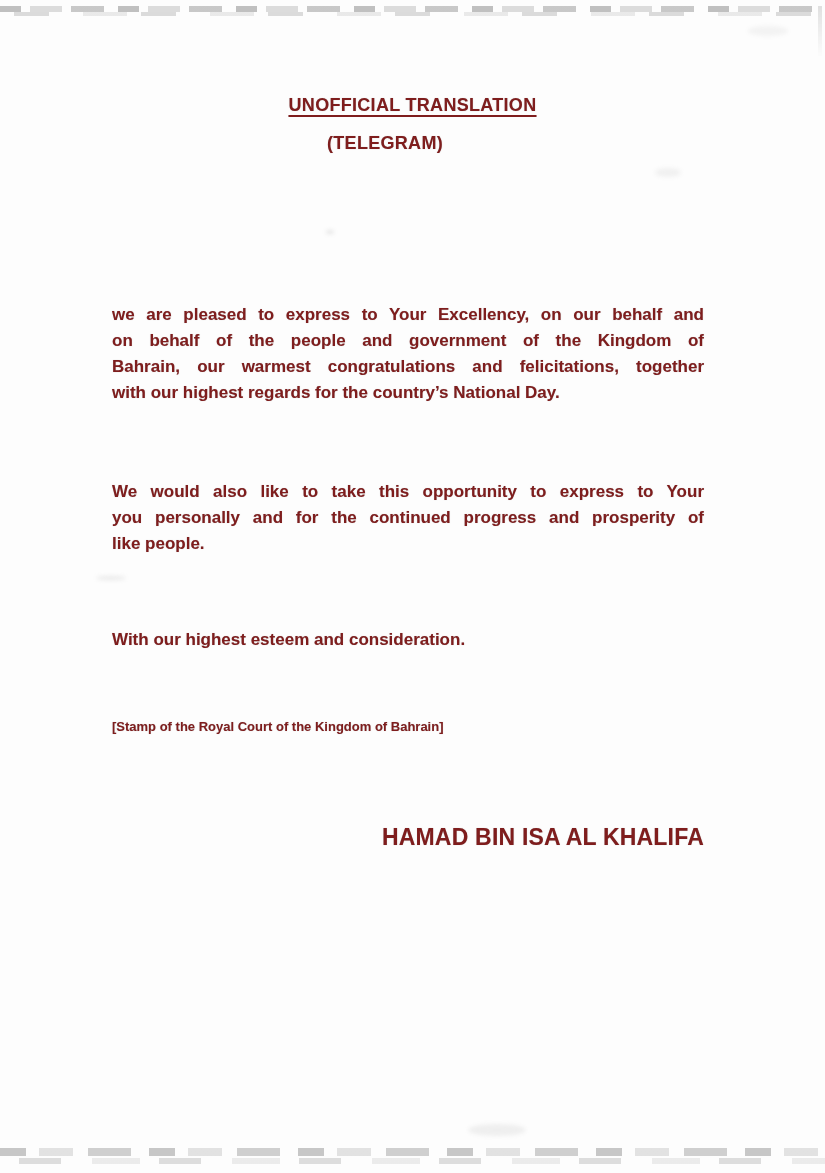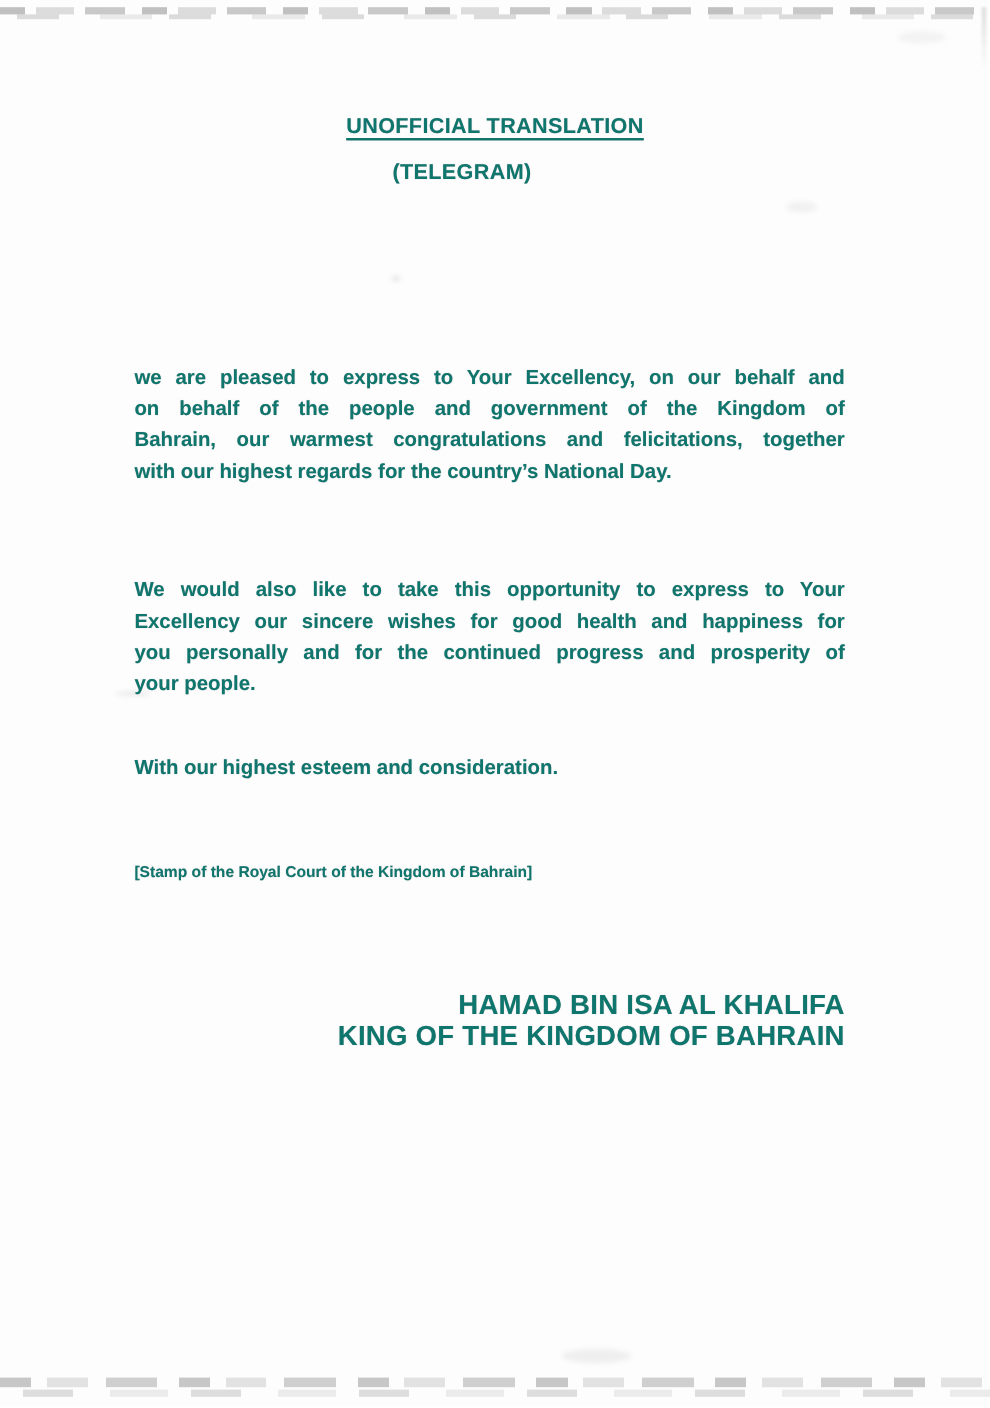--- a/index.html
+++ b/index.html
@@ -1,18 +1,18 @@
 <!DOCTYPE html>
 <html><head>
 <meta charset="utf-8">
 <style>
   html,body{margin:0;padding:0;background:#ffffff;}
   .page{
     position:relative;width:825px;height:1173px;background:#fdfdfd;
-    font-family:"Liberation Sans",sans-serif;font-weight:700;color:#0f766e;
+    font-family:"Liberation Sans",sans-serif;font-weight:700;color:#7f1d1d;
     overflow:hidden;
   }
   .txt{text-shadow:0 0 0.8px rgba(120,120,120,.55);}
   
   .col{position:absolute;left:112px;width:592px;}
   .jline{text-align:justify;text-align-last:justify;line-height:26px;font-size:17px;}
   .jline.last{text-align-last:left;}
   .title{
     position:absolute;top:92px;left:0;width:825px;text-align:center;
     font-size:18px;line-height:26px;letter-spacing:.3px;
@@ -95,30 +95,28 @@
 
   <div class="col para1">
     <div class="jline txt">we are pleased to express to Your Excellency, on our behalf and</div>
     <div class="jline txt">on behalf of the people and government of the Kingdom of</div>
     <div class="jline txt">Bahrain, our warmest congratulations and felicitations, together</div>
     <div class="jline last txt">with our highest regards for the country’s National Day.</div>
   </div>
 
   <div class="col para2">
     <div class="jline txt">We would also like to take this opportunity to express to Your</div>
-    <div class="jline txt">Excellency our sincere wishes for good health and happiness for</div>
     <div class="jline txt">you personally and for the continued progress and prosperity of</div>
-    <div class="jline last txt">your people.</div>
+    <div class="jline last txt">like people.</div>
   </div>
 
   <div class="closing txt">With our highest esteem and consideration.</div>
 
   <div class="stamp txt">[Stamp of the Royal Court of the Kingdom of Bahrain]</div>
 
   <div class="signature">
     <div class="txt">HAMAD BIN ISA AL KHALIFA</div>
-    <div class="txt">KING OF THE KINGDOM OF BAHRAIN</div>
   </div>
 
   <div class="dates">
   </div>
 
 </div>
 
 </body></html>

